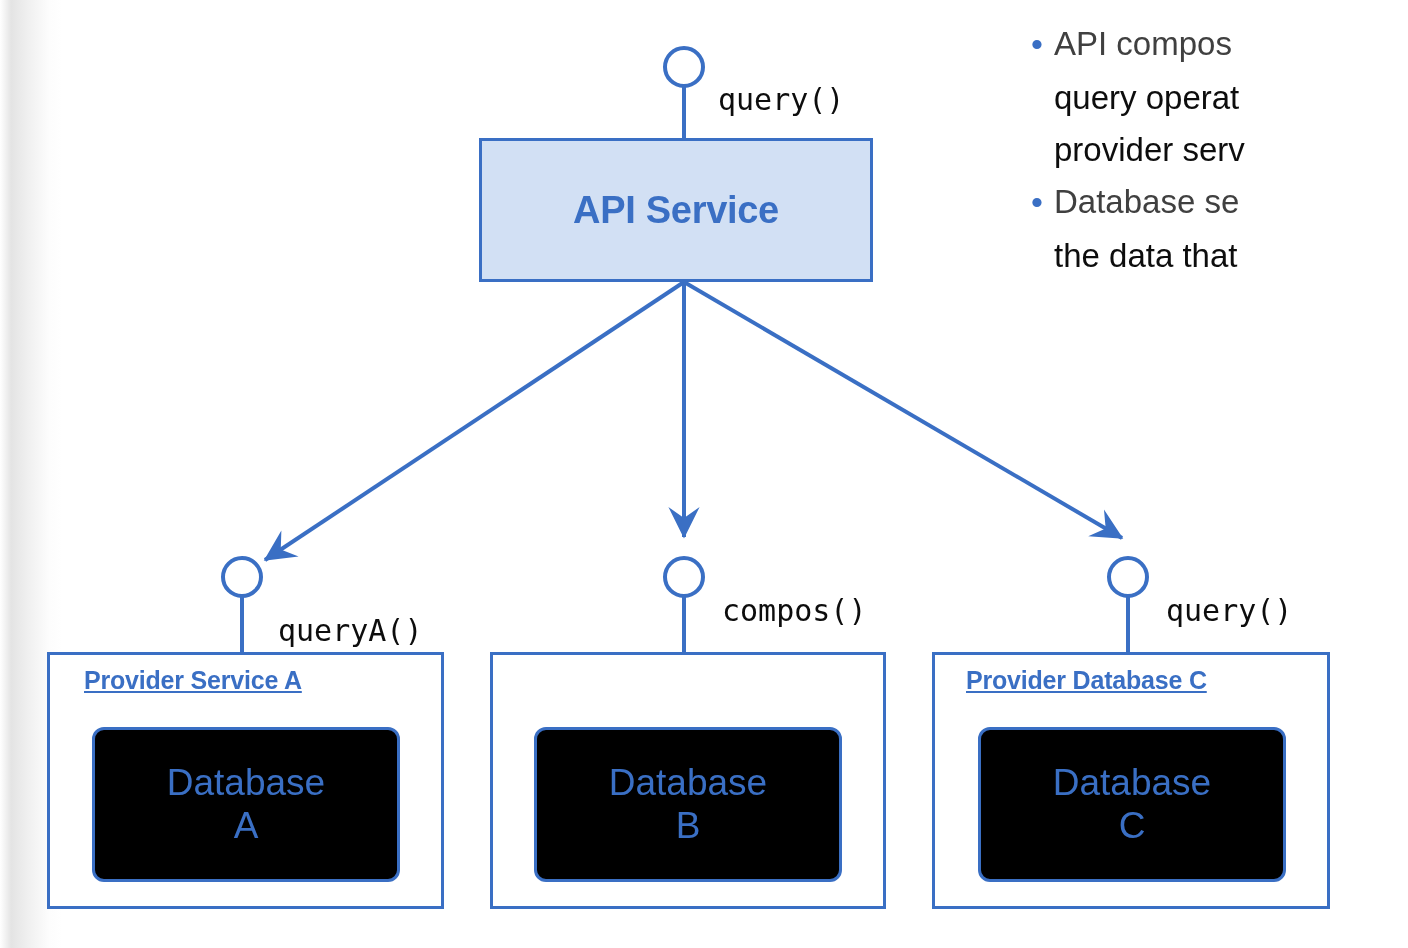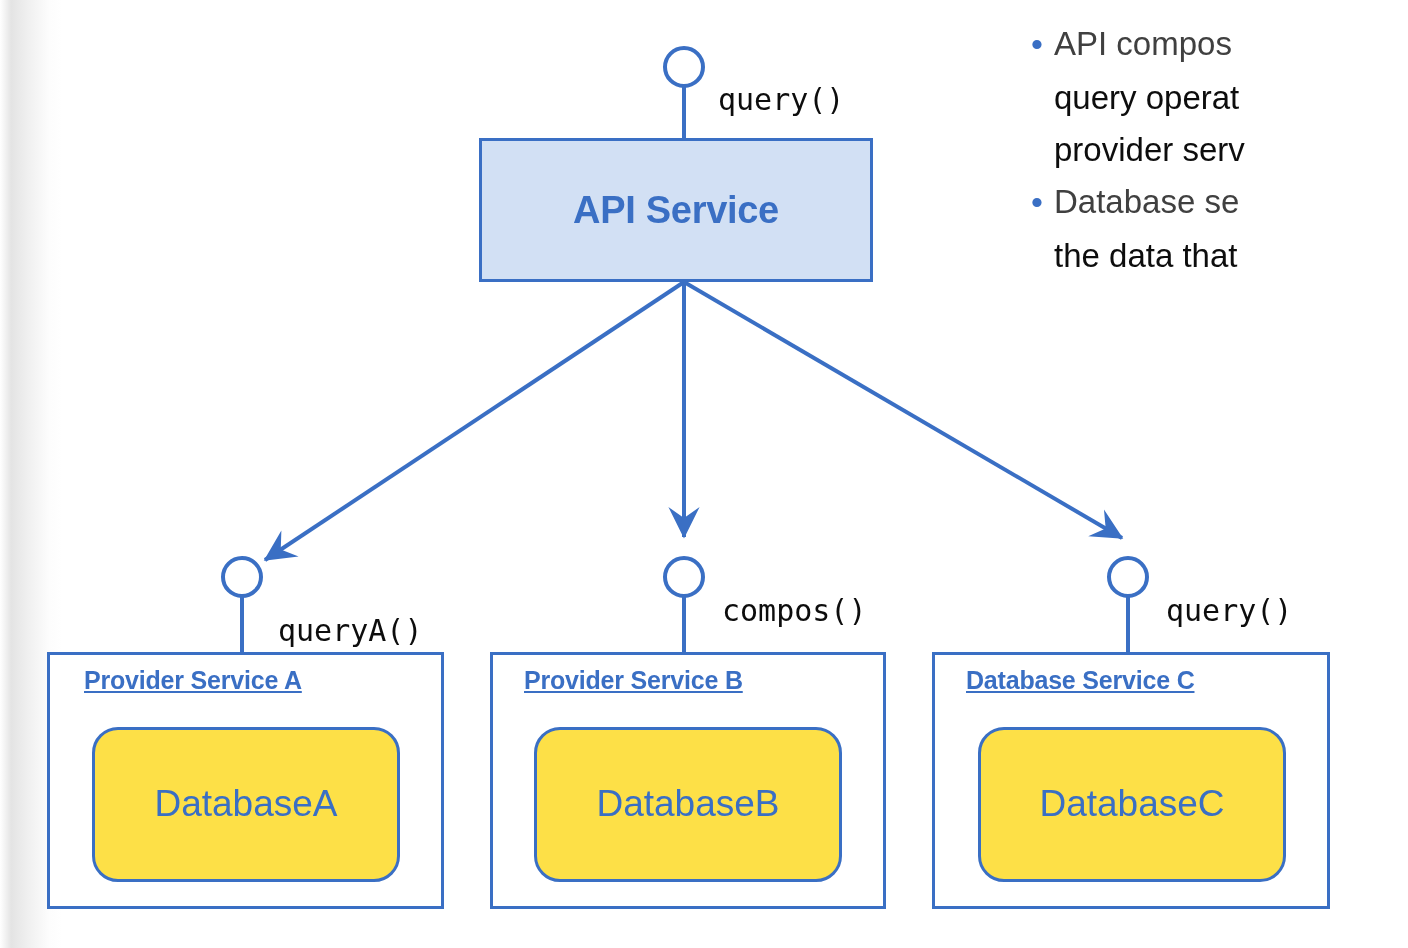--- a/index.html
+++ b/index.html
@@ -73,24 +73,24 @@
     font-size: 25px;
     font-weight: bold;
     white-space: nowrap;
     letter-spacing: -0.2px;
     text-decoration: underline;
   }
 
   .db-box {
     position: absolute;
     border: 3px solid #3a6fc4;
-    border-radius: 26px;
-    background: #fde047;
+    border-radius: 12px;
+    background: #000000;
     display: flex;
-    flex-direction: row;
+    flex-direction: column;
     align-items: center;
     justify-content: center;
     line-height: 1.16;
   }
   .db-line {
     color: #3a6fc4;
     font-size: 37px;
     font-weight: normal;
     white-space: nowrap;
   }
@@ -193,29 +193,28 @@
   <div class="node-box" style="left:47px; top:652px; width:397px; height:257px;">
   </div>
   <div class="service-title" style="left:84px; top:666px;">Provider Service A</div>
   <div class="db-box" style="left:92px; top:727px; width:308px; height:155px;">
     <span class="db-line">Database</span>
     <span class="db-line">A</span>
   </div>
 
   <div class="node-box" style="left:490px; top:652px; width:396px; height:257px;">
   </div>
-  <div class="service-title" style="left:524px; top:666px;">Provider Service B</div>
   <div class="db-box" style="left:534px; top:727px; width:308px; height:155px;">
     <span class="db-line">Database</span>
     <span class="db-line">B</span>
   </div>
 
   <div class="node-box" style="left:932px; top:652px; width:398px; height:257px;">
   </div>
-  <div class="service-title" style="left:966px; top:666px;">Database Service C</div>
+  <div class="service-title" style="left:966px; top:666px;">Provider Database C</div>
   <div class="db-box" style="left:978px; top:727px; width:308px; height:155px;">
     <span class="db-line">Database</span>
     <span class="db-line">C</span>
   </div>
 
   <div class="bullets">
 
     <div class="bullet-row">
       <span class="bullet-dot">•</span>
       <span class="bullet-text">

